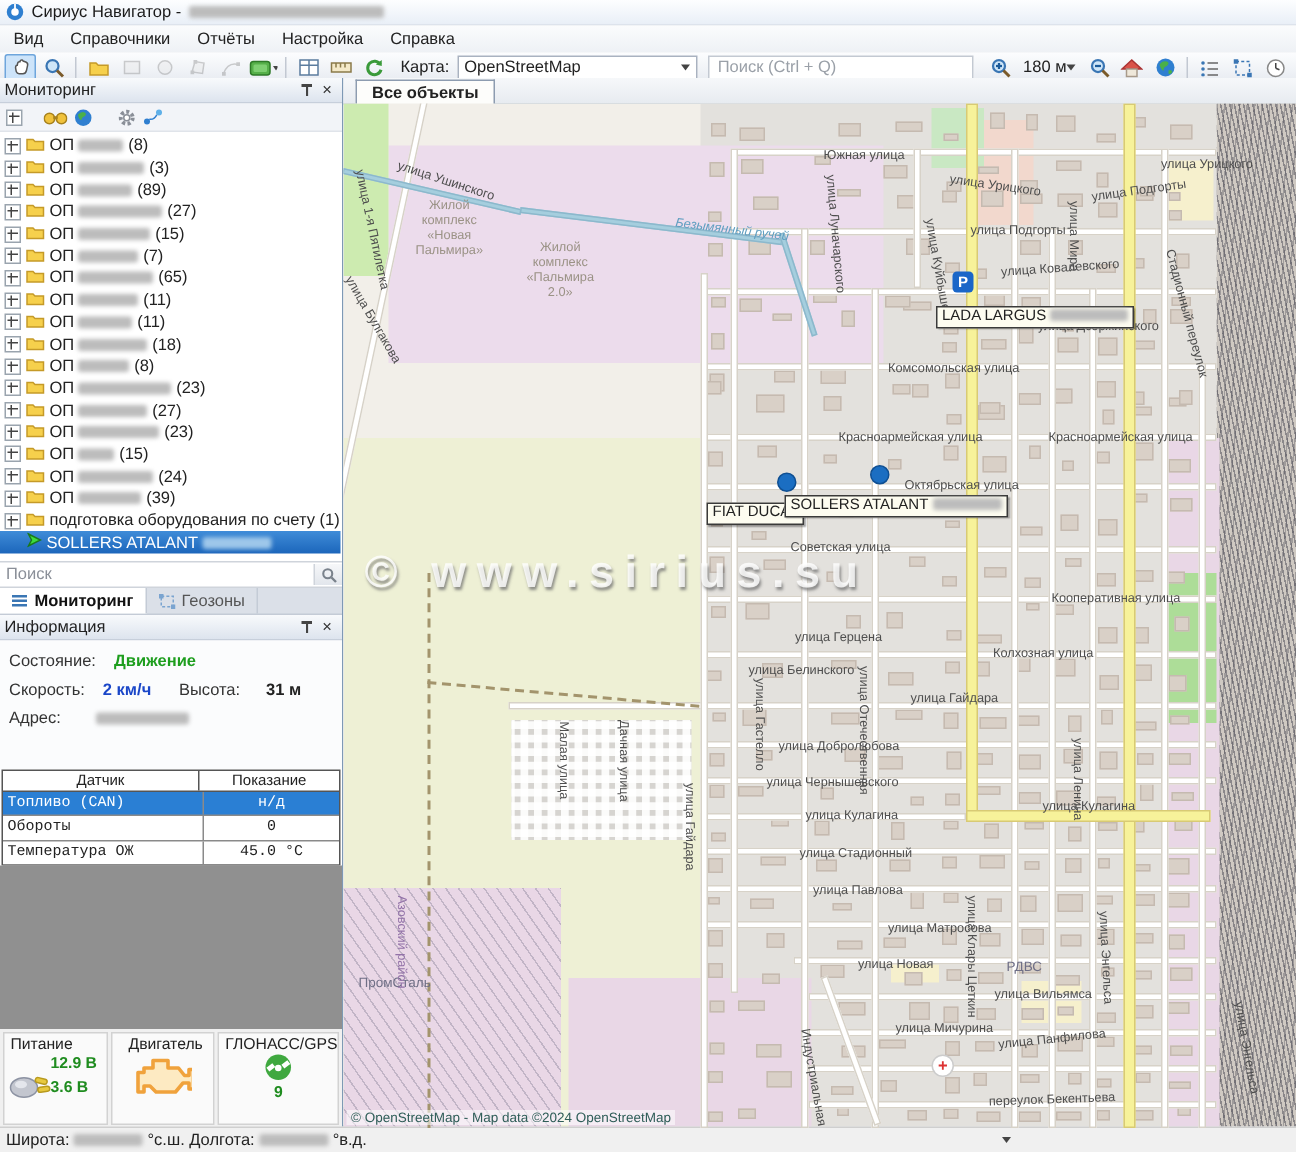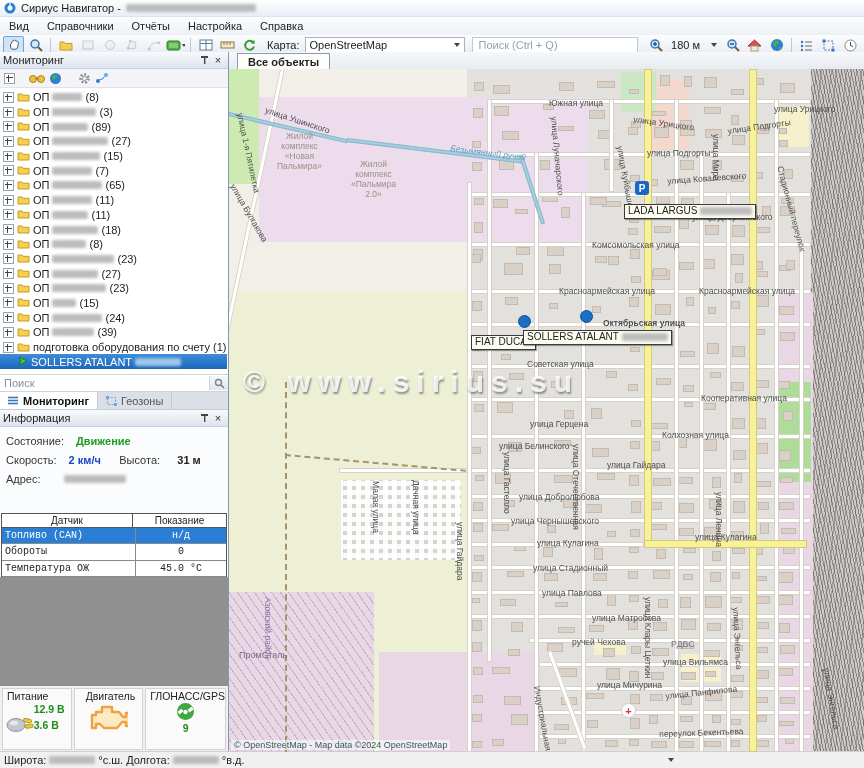--- a/index.html
+++ b/index.html
@@ -17,21 +17,21 @@
   .tb-btn{width:19px;height:17px;display:flex;align-items:center;justify-content:center;border:1px solid transparent;border-radius:2px;}
   .tb-btn.active{background:#cde4fa;border-color:#6ea5dc;}
   .tb-btn.disabled{opacity:.4;}
   .tb-sep{width:1px;height:14px;background:#c2c8d2;margin:0 3px;}
   .tb-label{margin:0 4px 0 6px;color:#222;}
   .map-select{width:150px;height:15px;border:1px solid #a9b2c0;background:#fff;display:flex;align-items:center;
               justify-content:space-between;padding:0 4px;font-size:11px;}
   .searchbox{flex:1;height:15px;border:1px solid #c3c9d2;background:#fff;color:#9aa0a8;display:flex;
              align-items:center;padding:0 6px;margin:0 6px;}
   .caret{width:0;height:0;border-left:3px solid transparent;border-right:3px solid transparent;border-top:4px solid #444;}
-  .zoom-select{height:15px;border:1px solid transparent;display:flex;align-items:center;gap:11px;padding:0 3px;}
+  .zoom-select{height:15px;border:1px solid transparent;display:flex;align-items:center;gap:0;padding:0 3px;}
   
   .main{position:absolute;top:52px;bottom:16px;left:0;right:0;display:flex;}
   .leftcol{width:228px;display:flex;flex-direction:column;background:#fff;border-right:1px solid #7e99b5;}
   .panel-header{height:16px;flex:none;display:flex;align-items:center;background:linear-gradient(#f8fafc,#dde4ee);
                 border-bottom:1px solid #c7cfdb;padding:0 3px;}
   .panel-header .ph-title{flex:1;}
   .ph-ico{width:14px;display:flex;justify-content:center;color:#333;font-size:11px;line-height:10px;}
   .tree-toolbar{height:18px;flex:none;display:flex;align-items:center;gap:4px;background:#f2f4f8;
                 border-bottom:1px solid #e0e4ea;padding:0 4px;}
   .tree{height:284px;flex:none;background:#fff;overflow:hidden;padding-top:2px;}
@@ -937,39 +937,39 @@
           <div class="stlbl" style="left: 405px; top: 45px; transform: rotate(8deg);">улица Урицкого</div>
           <div class="stlbl" style="left: 498px; top: 57px; transform: rotate(-8deg);">улица Подгорты</div>
           <div class="stlbl" style="left: 418px; top: 79px; transform: rotate(0deg);">улица Подгорты</div>
           <div class="stlbl" style="left: 396px; top: 76px; transform: rotate(80deg);">улица Куйбышева</div>
           <div class="stlbl" style="left: 492px; top: 65px; transform: rotate(90deg);">улица Мира</div>
           <div class="stlbl" style="left: 438px; top: 107px; transform: rotate(-4deg);">улица Ковалевского</div>
           <div class="stlbl" style="left: 463px; top: 143px; transform: rotate(0deg);">улица Дзержинского</div>
           <div class="stlbl" style="left: 363px; top: 171px; transform: rotate(0deg);">Комсомольская улица</div>
           <div class="stlbl" style="left: 330px; top: 217px; transform: rotate(0deg);">Красноармейская улица</div>
           <div class="stlbl" style="left: 470px; top: 217px; transform: rotate(0deg);">Красноармейская улица</div>
-          <div class="stlbl" style="left: 374px; top: 249px; transform: rotate(0deg); font-weight: bold;">Октябрьская улица</div>
+          <div class="stlbl" style="left: 374px; top: 249px; transform: rotate(0deg);">Октябрьская улица</div>
           <div class="stlbl" style="left: 298px; top: 290px; transform: rotate(0deg);">Советская улица</div>
           <div class="stlbl" style="left: 472px; top: 324px; transform: rotate(0deg);">Кооперативная улица</div>
           <div class="stlbl" style="left: 433px; top: 361px; transform: rotate(0deg);">Колхозная улица</div>
           <div class="stlbl" style="left: 301px; top: 350px; transform: rotate(0deg);">улица Герцена</div>
           <div class="stlbl" style="left: 270px; top: 372px; transform: rotate(0deg);">улица Белинского</div>
           <div class="stlbl" style="left: 330px; top: 47px; transform: rotate(85deg);">улица Луначарского</div>
           <div class="stlbl" style="left: 38px; top: 36px; transform: rotate(18deg);">улица Ушинского</div>
           <div class="stlbl" style="left: 16px; top: 43px; transform: rotate(78deg);">улица 1-я Пятилетка</div>
           <div class="stlbl" style="left: 8px; top: 113px; transform: rotate(60deg);">улица Булгакова</div>
           <div class="stlbl" style="left: 378px; top: 391px; transform: rotate(0deg);">улица Гайдара</div>
           <div class="stlbl" style="left: 290px; top: 423px; transform: rotate(0deg);">улица Добролюбова</div>
           <div class="stlbl" style="left: 282px; top: 447px; transform: rotate(0deg);">улица Чернышевского</div>
           <div class="stlbl" style="left: 308px; top: 469px; transform: rotate(0deg);">улица Кулагина</div>
           <div class="stlbl" style="left: 466px; top: 463px; transform: rotate(0deg);">улица Кулагина</div>
           <div class="stlbl" style="left: 304px; top: 494px; transform: rotate(0deg);">улица Стадионный</div>
           <div class="stlbl" style="left: 313px; top: 519px; transform: rotate(0deg);">улица Павлова</div>
           <div class="stlbl" style="left: 363px; top: 544px; transform: rotate(0deg);">улица Матросова</div>
-          <div class="stlbl" style="left: 343px; top: 568px; transform: rotate(0deg);">ручей Чехова</div>
+          <div class="stlbl" style="left: 343px; top: 568px; transform: rotate(0deg);">улица Новая</div>
           <div class="stlbl" style="left: 368px; top: 611px; transform: rotate(0deg);">улица Мичурина</div>
           <div class="stlbl" style="left: 434px; top: 588px; transform: rotate(0deg);">улица Вильямса</div>
           <div class="stlbl" style="left: 436px; top: 622px; transform: rotate(-6deg);">улица Панфилова</div>
           <div class="stlbl" style="left: 430px; top: 660px; transform: rotate(-2deg);">переулок Бекентьева</div>
           <div class="stlbl" style="left: 424px; top: 528px; transform: rotate(90deg);">улица Клары Цеткин</div>
           <div class="stlbl" style="left: 495px; top: 423px; transform: rotate(90deg);">улица Ленина</div>
           <div class="stlbl" style="left: 283px; top: 383px; transform: rotate(90deg);">улица Гастелло</div>
           <div class="stlbl" style="left: 352px; top: 375px; transform: rotate(90deg);">улица Отечественная</div>
           <div class="stlbl" style="left: 556px; top: 96px; transform: rotate(75deg);">Стадионный переулок</div>
           <div class="stlbl" style="left: 512px; top: 538px; transform: rotate(87deg);">улица Энгельса</div>

